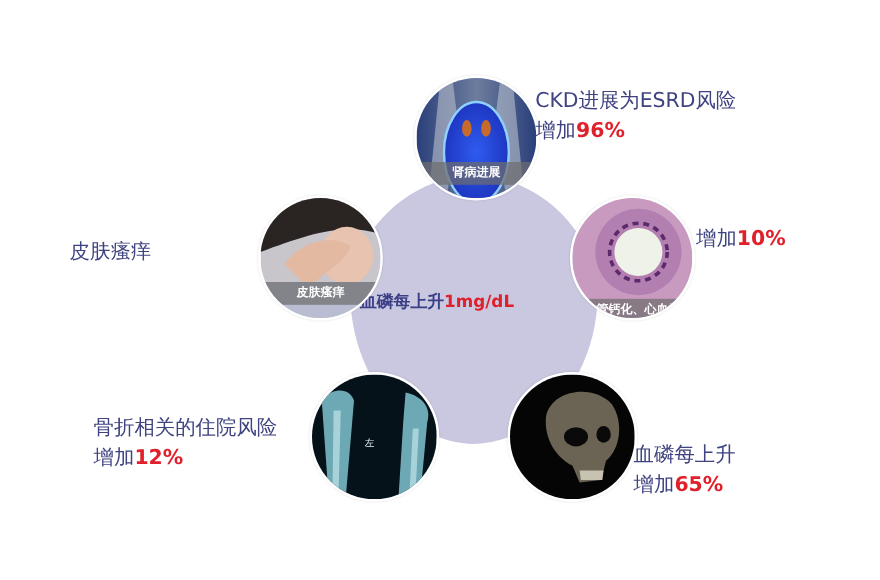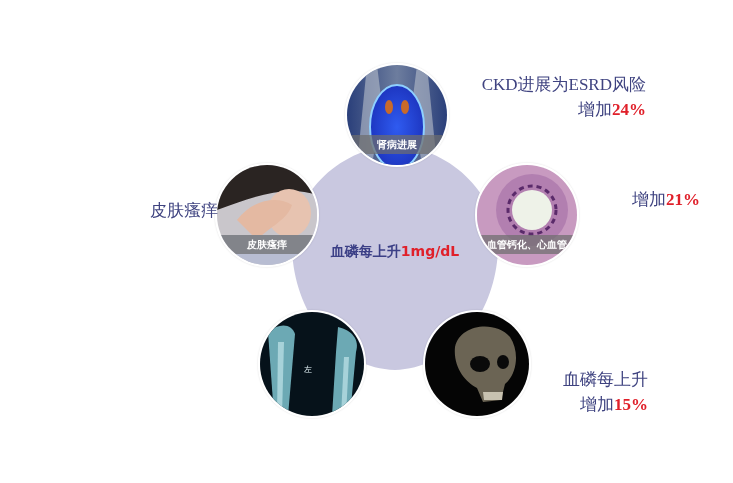--- a/index.html
+++ b/index.html
@@ -1,29 +1,29 @@
 <!DOCTYPE html>
 <html><head>
 <meta charset="utf-8">
 <style>
   html, body { margin:0; padding:0; }
   body { width:733px; height:483px; background:#ffffff; position:relative; overflow:hidden;
          font-family:"DejaVu Sans","Liberation Sans",sans-serif; }
   .canvas { position:absolute; left:0; top:0; width:733px; height:483px; }
   .pentagon { position:absolute; left:0; top:0; }
-  .center-label { position:absolute; left:300px; top:243px; width:190px; text-align:center;
+  .center-label { position:absolute; left:300px; top:243px; width:190px; text-align:left;
                   font-size:14px; font-weight:bold; color:#3b3f86; white-space:nowrap; }
   .center-label .hl { color:#e0202a; }
   .circ { position:absolute; border-radius:50%; overflow:hidden; border:2px solid #ffffff;
           box-shadow:0 0 2px rgba(0,0,0,0.15); }
   .circ svg { display:block; }
   .caption { position:absolute; left:0; right:0; height:19px; background:rgba(110,110,110,0.72);
              color:#ffffff; font-size:10px; font-weight:bold; text-align:center; line-height:19px;
              white-space:nowrap; overflow:hidden; }
-  .txt { position:absolute; font-size:17px; color:#3f4380; line-height:25px; text-align:right; white-space:nowrap;font-family:Liberation Serif, serif; }
+  .txt { position:absolute; font-size:17px; color:#3f4380; line-height:25px; text-align:left; white-space:nowrap; }
   .txt .pct { color:#e0202a; font-weight:bold; }
 </style>
 </head>
 <body>
 
 <div class="canvas">
 
   <svg class="pentagon" width="733" height="483">
     <path d="M395,142 Q405,142 414,148 L488,205 Q497,213 494,224 L466,352 Q462,362 451,364 L339,364 Q328,362 324,352 L296,224 Q293,213 302,205 L376,148 Q385,142 395,142 Z" fill="#c9c8e0"></path>
     <path d="M395,145 C460,150 505,205 497,262 C490,320 450,368 395,370 C340,368 300,320 293,262 C285,205 330,150 395,145 Z" fill="#c9c8e0"></path>
@@ -67,21 +67,21 @@
     <div class="caption" style="top:70px;">皮肤瘙痒</div>
   </div>
 
   <div class="circ" style="left:475px; top:163px; width:100px; height:100px;">
     <svg width="100" height="100">
       <rect width="100" height="100" fill="#c89ac0"></rect>
       <circle cx="55" cy="45" r="36" fill="#b27fb0"></circle>
       <circle cx="55" cy="45" r="24" fill="none" stroke="#5a2a6a" stroke-width="3" stroke-dasharray="5 4"></circle>
       <circle cx="55" cy="45" r="20" fill="#eef2e8"></circle>
     </svg>
-    <div class="caption" style="top:70px;text-align:center;">血管钙化、心血管</div>
+    <div class="caption" style="top:84px;text-align:center;">血管钙化、心血管</div>
   </div>
 
   <div class="circ" style="left:258px; top:310px; width:104px; height:104px;">
     <svg width="104" height="104">
       <rect width="104" height="104" fill="#06121a"></rect>
       <path d="M8,20 C20,10 32,12 35,22 L28,104 L14,104 Z" fill="#7fc4d0" opacity="0.85"></path>
       <path d="M18,30 L24,30 L22,104 L17,104 Z" fill="#cfeef2" opacity="0.6"></path>
       <path d="M78,15 C92,18 100,28 96,40 L90,104 L72,104 L76,40 Z" fill="#7fc4d0" opacity="0.85"></path>
       <path d="M84,45 L89,45 L86,104 L81,104 Z" fill="#cfeef2" opacity="0.6"></path>
       <text x="44" y="60" font-size="8" fill="#e0f0f4">左</text>
@@ -93,30 +93,34 @@
       <rect width="104" height="104" fill="#050505"></rect>
       <path d="M30,35 C35,12 70,8 85,25 C95,40 92,62 80,72 L76,88 L58,90 L52,76 C40,70 28,55 30,35 Z" fill="#6b6454"></path>
       <ellipse cx="55" cy="52" rx="10" ry="8" fill="#0a0a0a"></ellipse>
       <ellipse cx="78" cy="50" rx="6" ry="7" fill="#0a0a0a"></ellipse>
       <path d="M58,80 L78,80 L77,88 L59,88 Z" fill="#c8c2b0"></path>
     </svg>
   </div>
 
   <div class="txt" style="left:446px; top:72px; width:200px;">
     <div>CKD进展为ESRD风险</div>
-    <div><span>增加</span><span class="pct">24%</span></div>
+    <div><span>增加</span><span class="pct">96%</span></div>
   </div>
 
   <div class="txt" style="left:580px; top:187px; width:120px;">
-    <div><span>增加</span><span class="pct">21%</span></div>
+    <div><span>增加</span><span class="pct">10%</span></div>
   </div>
 
   <div class="txt" style="left:58px; top:198px; width:160px;">
     <div>皮肤瘙痒</div>
   </div>
 
+  <div class="txt" style="left:78px; top:345px; width:180px;">
+    <div>骨折相关的住院风险</div>
+    <div><span>增加</span><span class="pct">12%</span></div>
+  </div>
 
   <div class="txt" style="left:528px; top:367px; width:120px;">
     <div>血磷每上升</div>
-    <div><span>增加</span><span class="pct">15%</span></div>
+    <div><span>增加</span><span class="pct">65%</span></div>
   </div>
 
 </div>
 
 </body></html>

